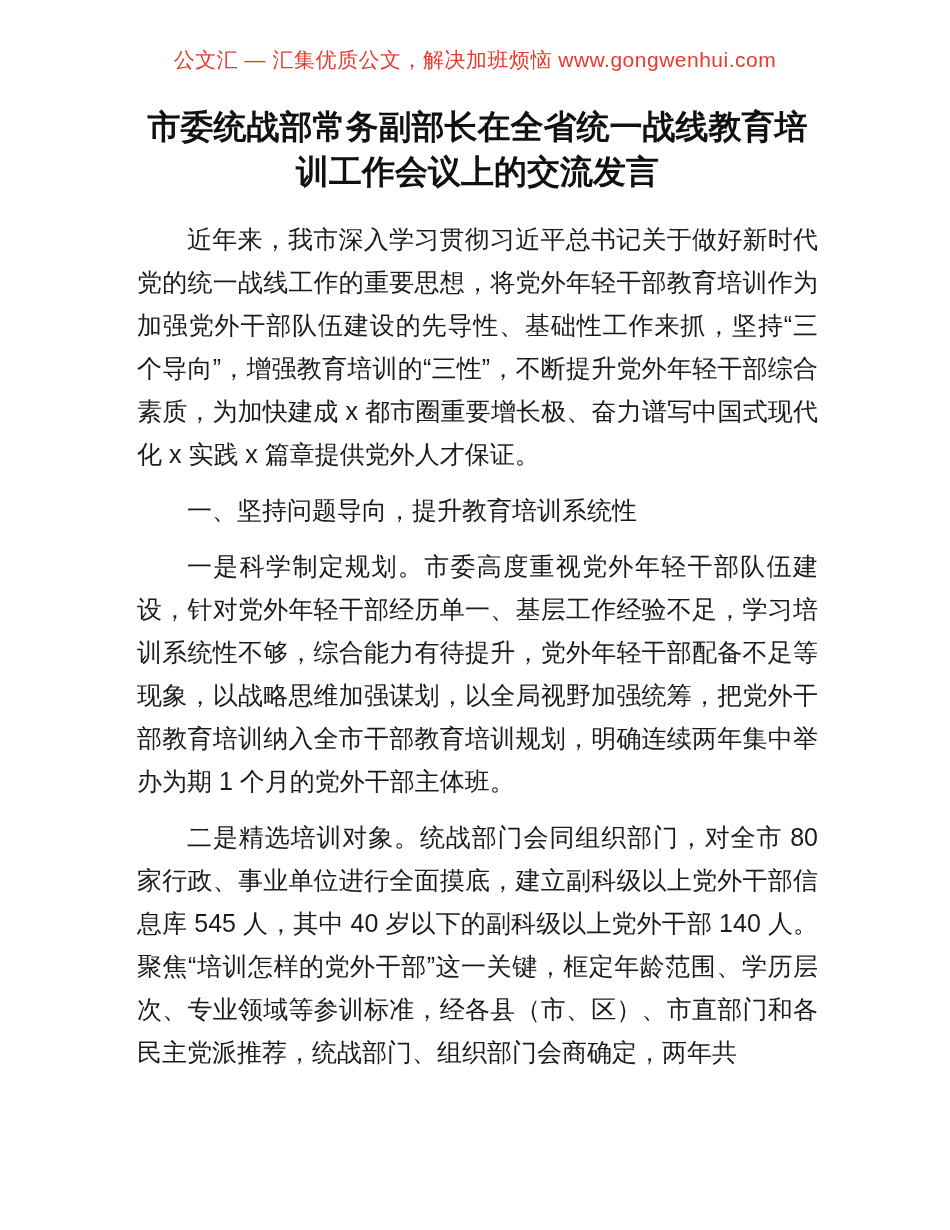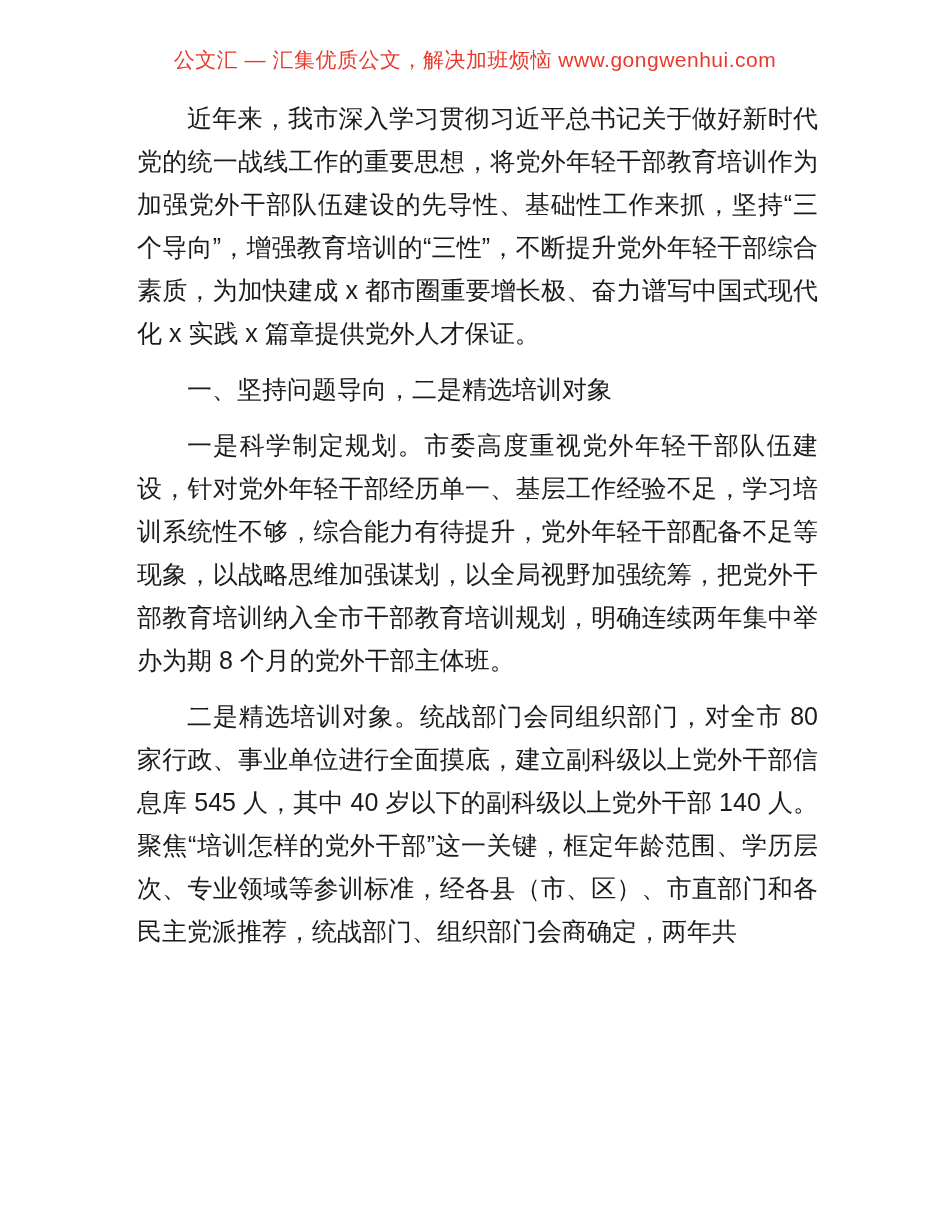--- a/index.html
+++ b/index.html
@@ -52,21 +52,22 @@
     margin-bottom: 0;
   }
 </style>
 </head>
 <body>
 
 <div class="page">
 
   <div class="site-banner">公文汇 — 汇集优质公文，解决加班烦恼 www.gongwenhui.com</div>
 
+  <h1 class="doc-title">市委统战部常务副部长在全省统一战线教育培训工作会议上的交流发言</h1>
 
   <div class="doc-body">
     <p class="para">近年来，我市深入学习贯彻习近平总书记关于做好新时代党的统一战线工作的重要思想，将党外年轻干部教育培训作为加强党外干部队伍建设的先导性、基础性工作来抓，坚持“三个导向”，增强教育培训的“三性”，不断提升党外年轻干部综合素质，为加快建成 x 都市圈重要增长极、奋力谱写中国式现代化 x 实践 x 篇章提供党外人才保证。</p>
-    <p class="heading">一、坚持问题导向，二是精选培训对象</p>
-    <p class="para">一是科学制定规划。市委高度重视党外年轻干部队伍建设，针对党外年轻干部经历单一、基层工作经验不足，学习培训系统性不够，综合能力有待提升，党外年轻干部配备不足等现象，以战略思维加强谋划，以全局视野加强统筹，把党外干部教育培训纳入全市干部教育培训规划，明确连续两年集中举办为期 8 个月的党外干部主体班。</p>
+    <p class="heading">一、坚持问题导向，提升教育培训系统性</p>
+    <p class="para">一是科学制定规划。市委高度重视党外年轻干部队伍建设，针对党外年轻干部经历单一、基层工作经验不足，学习培训系统性不够，综合能力有待提升，党外年轻干部配备不足等现象，以战略思维加强谋划，以全局视野加强统筹，把党外干部教育培训纳入全市干部教育培训规划，明确连续两年集中举办为期 1 个月的党外干部主体班。</p>
     <p class="para">二是精选培训对象。统战部门会同组织部门，对全市 80 家行政、事业单位进行全面摸底，建立副科级以上党外干部信息库 545 人，其中 40 岁以下的副科级以上党外干部 140 人。聚焦“培训怎样的党外干部”这一关键，框定年龄范围、学历层次、专业领域等参训标准，经各县（市、区）、市直部门和各民主党派推荐，统战部门、组织部门会商确定，两年共</p>
   </div>
 
 </div>
 
 </body></html>

